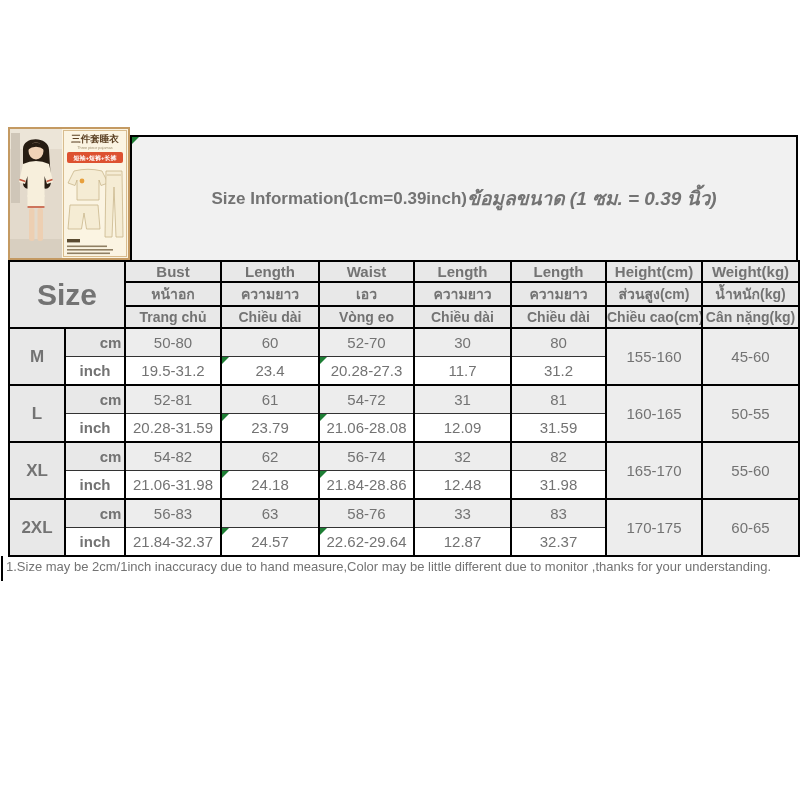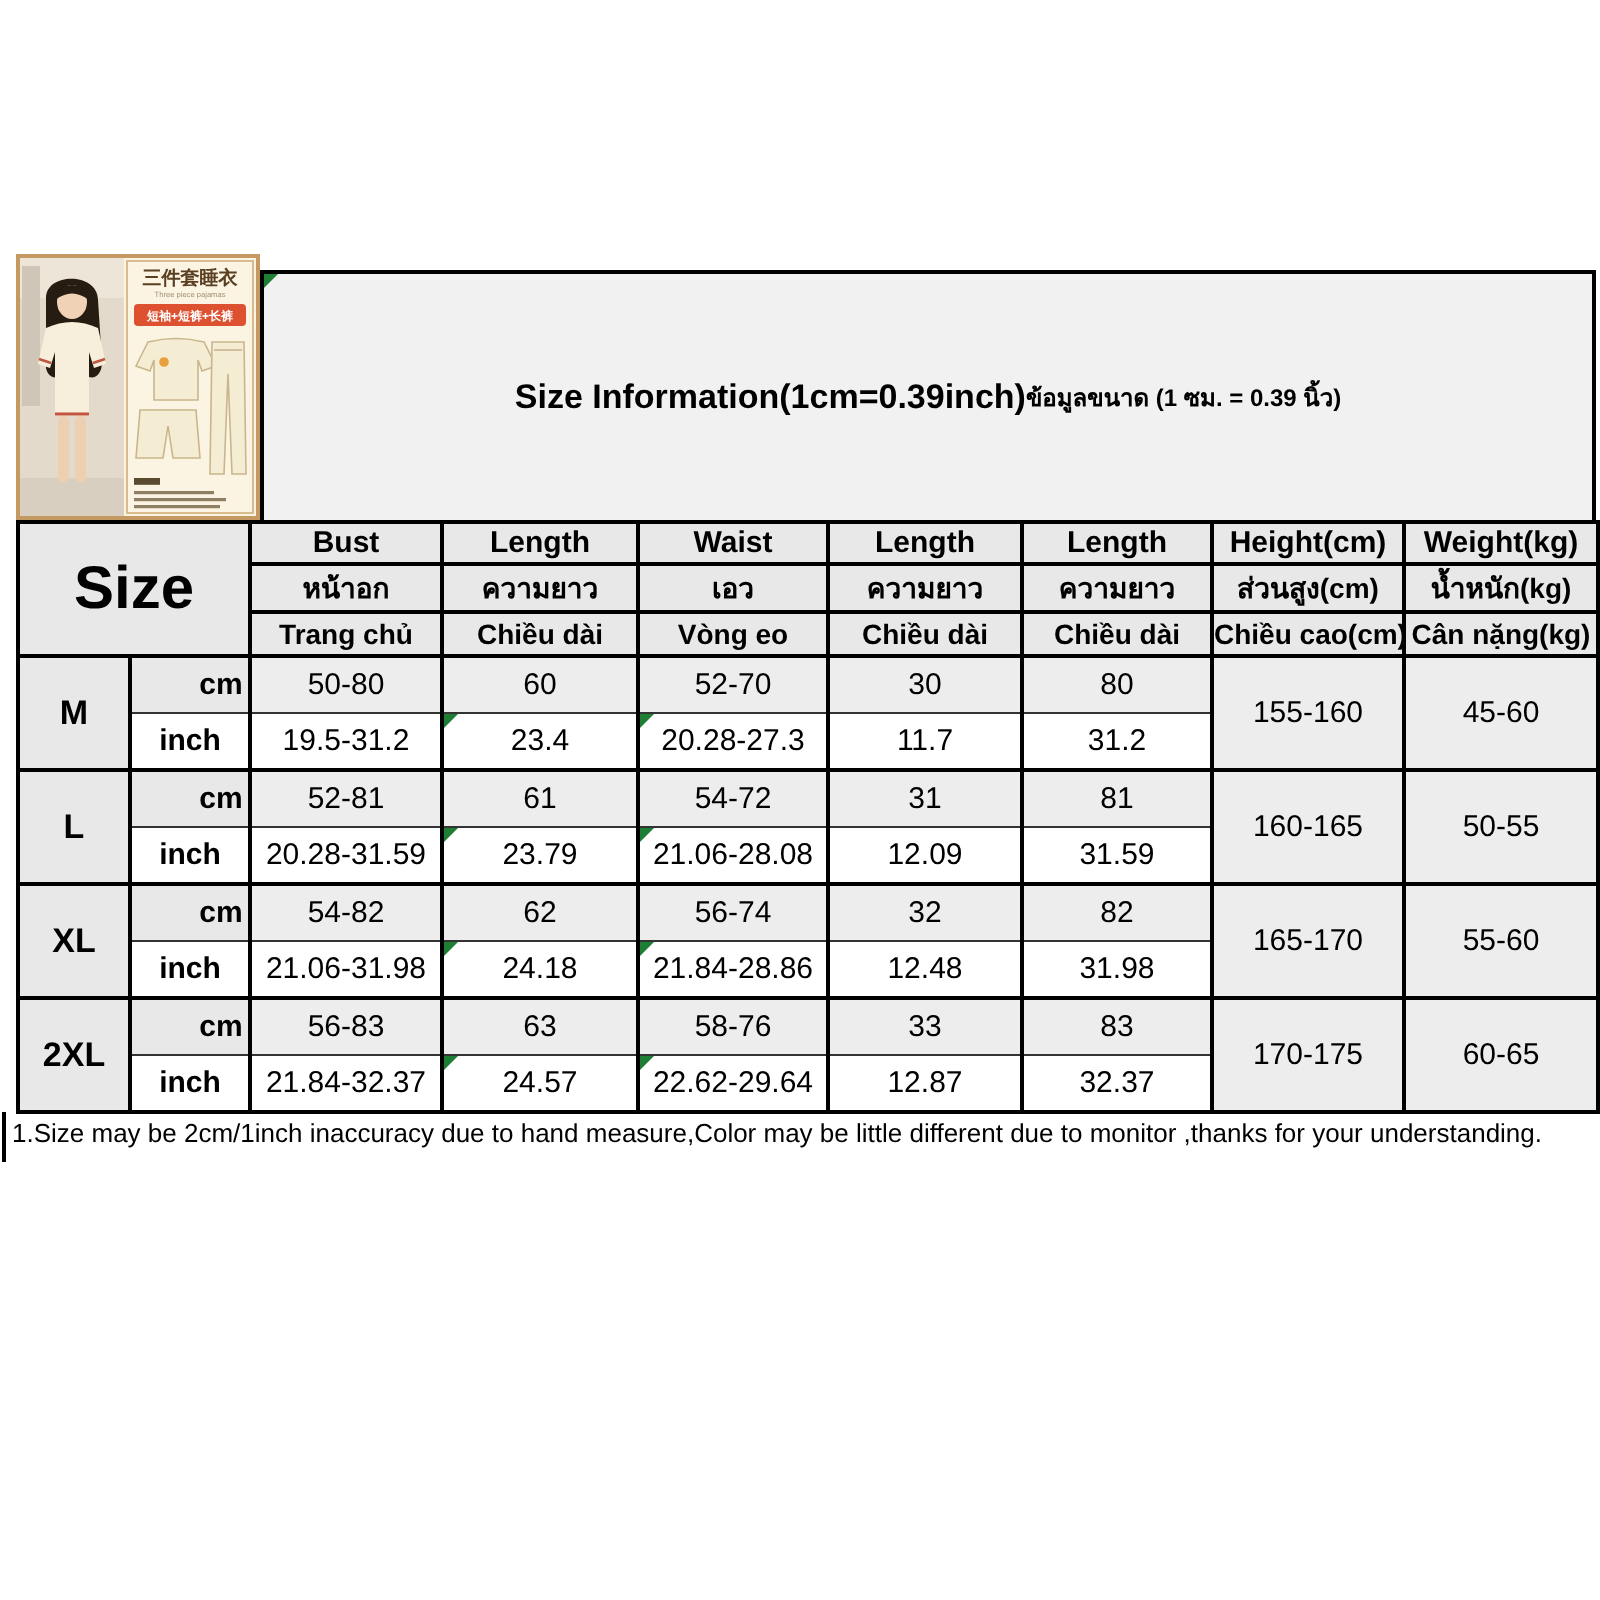--- a/index.html
+++ b/index.html
@@ -1,31 +1,31 @@
 <!DOCTYPE html>
 <html><head>
 <meta charset="utf-8">
 <style>
   html,body{margin:0;padding:0;background:#fff;}
   .canvas{position:relative;width:800px;height:800px;background:#fff;overflow:hidden;
-          font-family:"Liberation Sans","DejaVu Sans",sans-serif;color:#000000;}
+          font-family:"Liberation Sans","DejaVu Sans",sans-serif;color:#737373;}
   .sheet{position:absolute;left:8px;top:127px;width:790px;}
   .top-row{position:relative;height:133px;}
 
   
   .product-card{position:absolute;left:0;top:0;width:118px;height:129px;border:2px solid #c49a62;
                 background:#fbf4e2;z-index:2;}
   .product-card svg{display:block;}
 
   
   .title-cell{position:absolute;left:122px;right:0;top:8px;bottom:0;background:#f1f1f1;
               border:2px solid #000;border-bottom:none;display:flex;
               justify-content:center;align-items:center;text-align:center;z-index:1;}
   .title-line1,.title-line3{font-size:17px;font-weight:bold;line-height:26px;}
-  .title-line2{font-size:12px;font-weight:bold;line-height:26px;}
+  .title-line2{font-size:19px;font-weight:bold;line-height:26px;font-style:italic;}
 
   .tri{position:absolute;top:0;left:0;width:0;height:0;
        border-top:7px solid #1d7e34;border-right:7px solid transparent;}
 
   
   table.size-table{table-layout:fixed;width:790px;border-collapse:collapse;border:2px solid #000;}
   table.size-table th,table.size-table td{border:2px solid #000;text-align:center;vertical-align:middle;
        padding:0;overflow:hidden;white-space:nowrap;}
   thead th{background:#e8e8e8;}
   tr.hr1{height:21px;} tr.hr2{height:21px;} tr.hr3{height:22px;}

